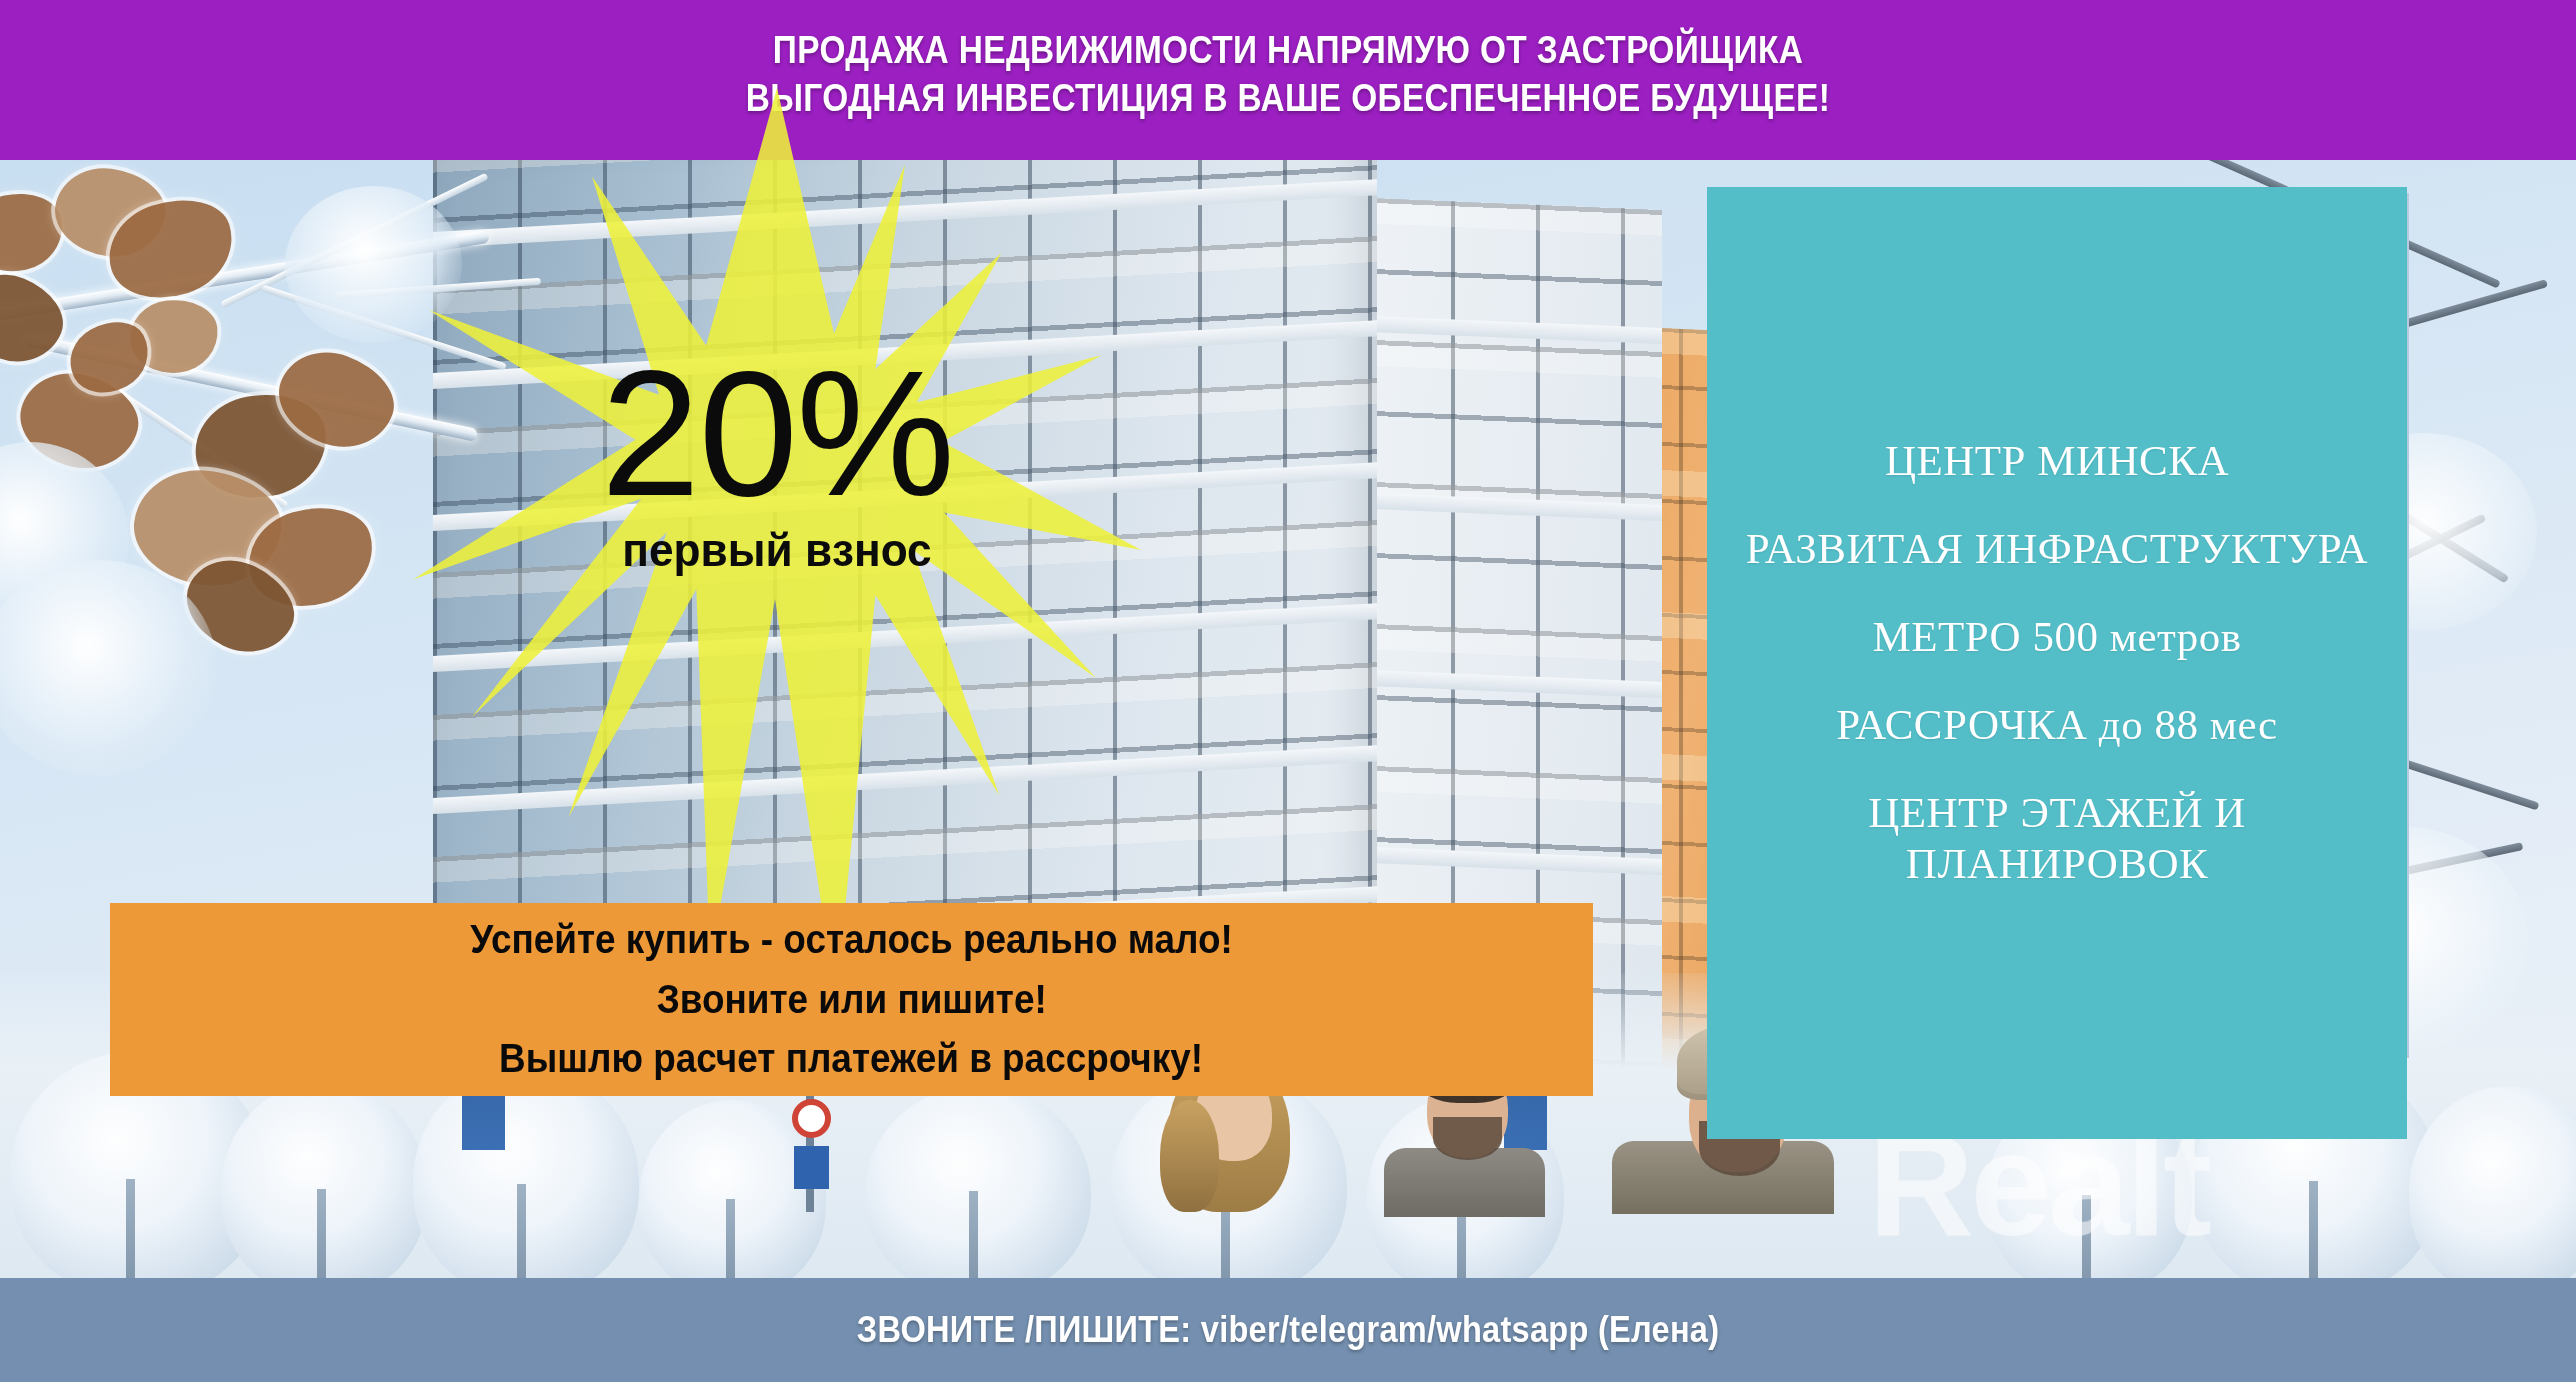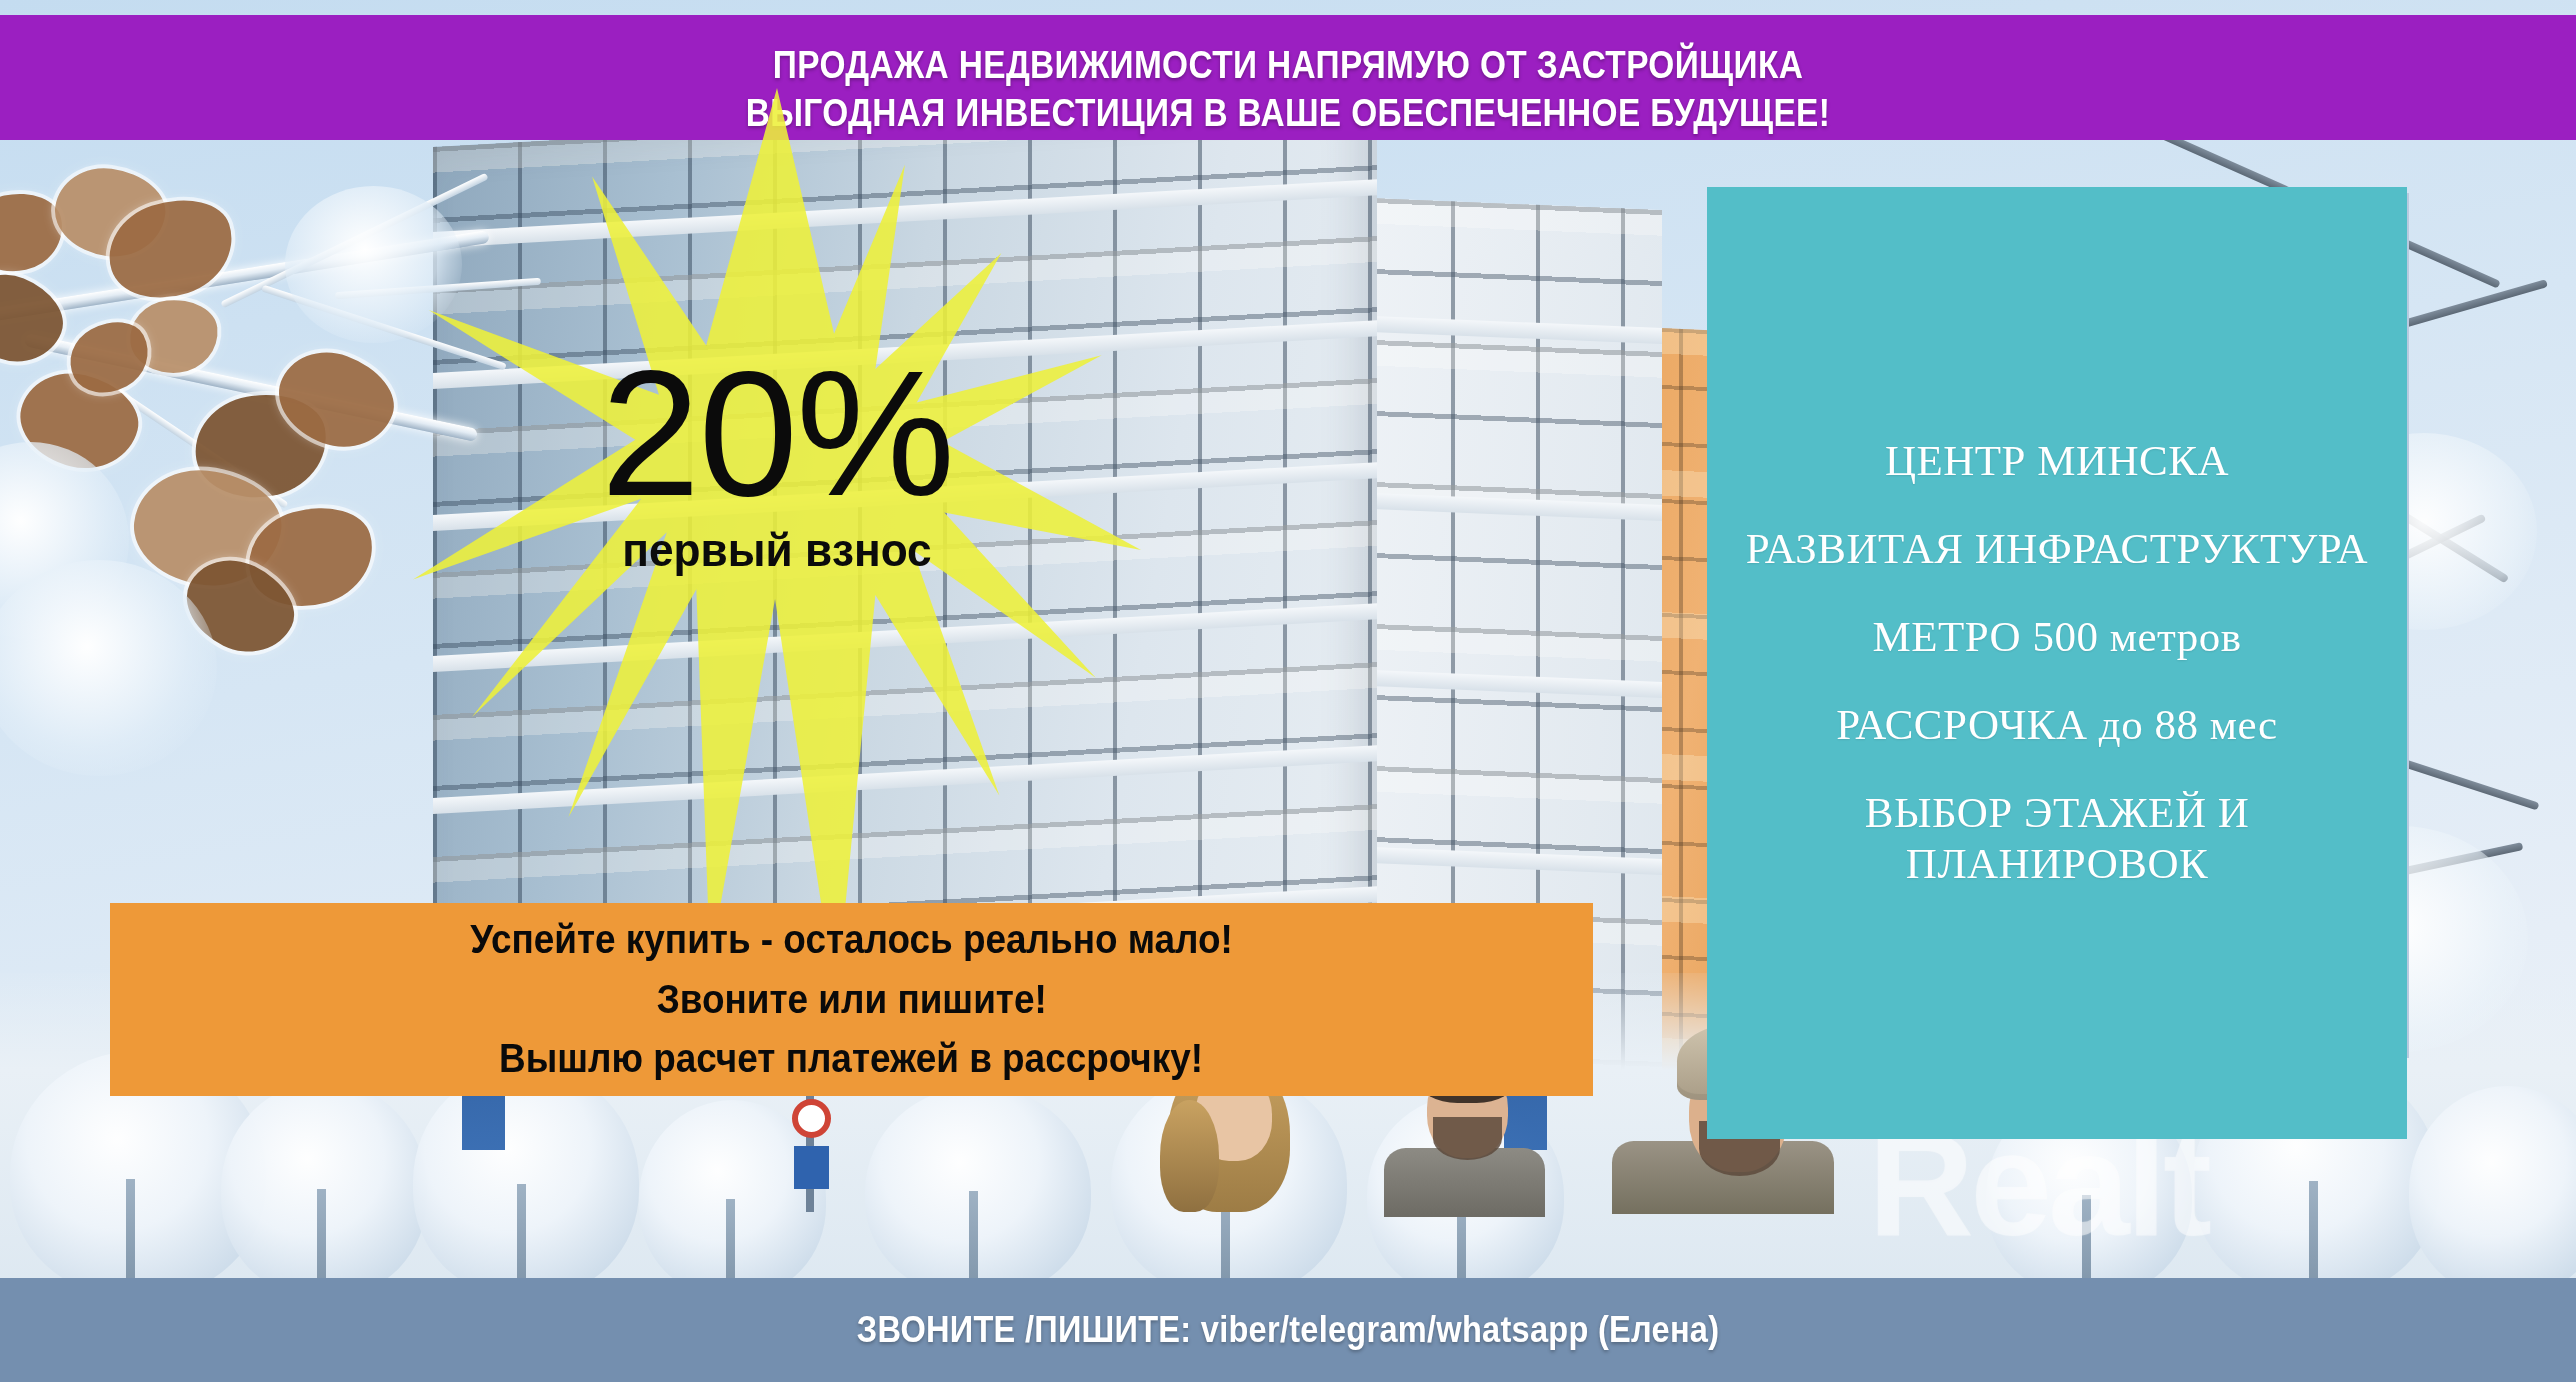--- a/index.html
+++ b/index.html
@@ -115,21 +115,21 @@
   .rfrost { position:absolute; border-radius:50%;
             background:radial-gradient(circle at 50% 45%, rgba(255,255,255,.95), rgba(236,244,250,.6) 60%, rgba(255,255,255,0) 80%); }
 
   
   .watermark { position:absolute; left:1868px; top:1111px; font-size:147px; font-weight:700;
                letter-spacing:-3.9px; color:rgba(255,255,255,.42);
                font-family:"Liberation Sans", sans-serif; line-height:1;
                text-shadow:0 0 2px rgba(255,255,255,.25); user-select:none; }
 
   
-  .header { position:absolute; left:0; top:0; width:2576px; height:125px; background:#9B1FC1;margin-top:15px; }
+  .header { position:absolute; left:0; top:0; width:2576px; height:160px; background:#9B1FC1; }
   .header-inner { position:absolute; left:0; right:0; top:25.6px; text-align:center; }
   .hline { color:#ffffff; font-weight:700; font-size:38px; line-height:1.28;
            letter-spacing:0.4px; transform:scaleX(.88); transform-origin:center;
            font-family:"Liberation Sans", sans-serif;
            text-shadow:0 2px 3.9px rgba(0,0,0,.30); white-space:nowrap; }
 
   
   .burst { position:absolute; left:413px; top:88px; width:728px; height:914px; }
   .burst svg { width:100%; height:100%; display:block; }
   .burst-text { position:absolute; left:0; right:0; top:263px; text-align:center; }
@@ -319,21 +319,21 @@
       <div class="burst-sub">первый взнос</div>
     </div>
   </div>
 
   <div class="teal-shadow"></div>
   <div class="teal">
     <div class="tline">ЦЕНТР МИНСКА</div>
     <div class="tline">РАЗВИТАЯ ИНФРАСТРУКТУРА</div>
     <div class="tline">МЕТРО 500 метров</div>
     <div class="tline">РАССРОЧКА до 88 мес</div>
-    <div class="tline">ВЫБОР ЭТАЖЕЙ И ПЛАНИРОВОК</div>
+    <div class="tline">ЦЕНТР ЭТАЖЕЙ И ПЛАНИРОВОК</div>
   </div>
 
   <div class="orange">
     <div class="oline">Успейте купить - осталось реально мало!</div>
     <div class="oline">Звоните или пишите!</div>
     <div class="oline">Вышлю расчет платежей в рассрочку!</div>
   </div>
 
   <div class="footer">
     <div class="fline">ЗВОНИТЕ /ПИШИТЕ: viber/telegram/whatsapp (Елена)</div>

